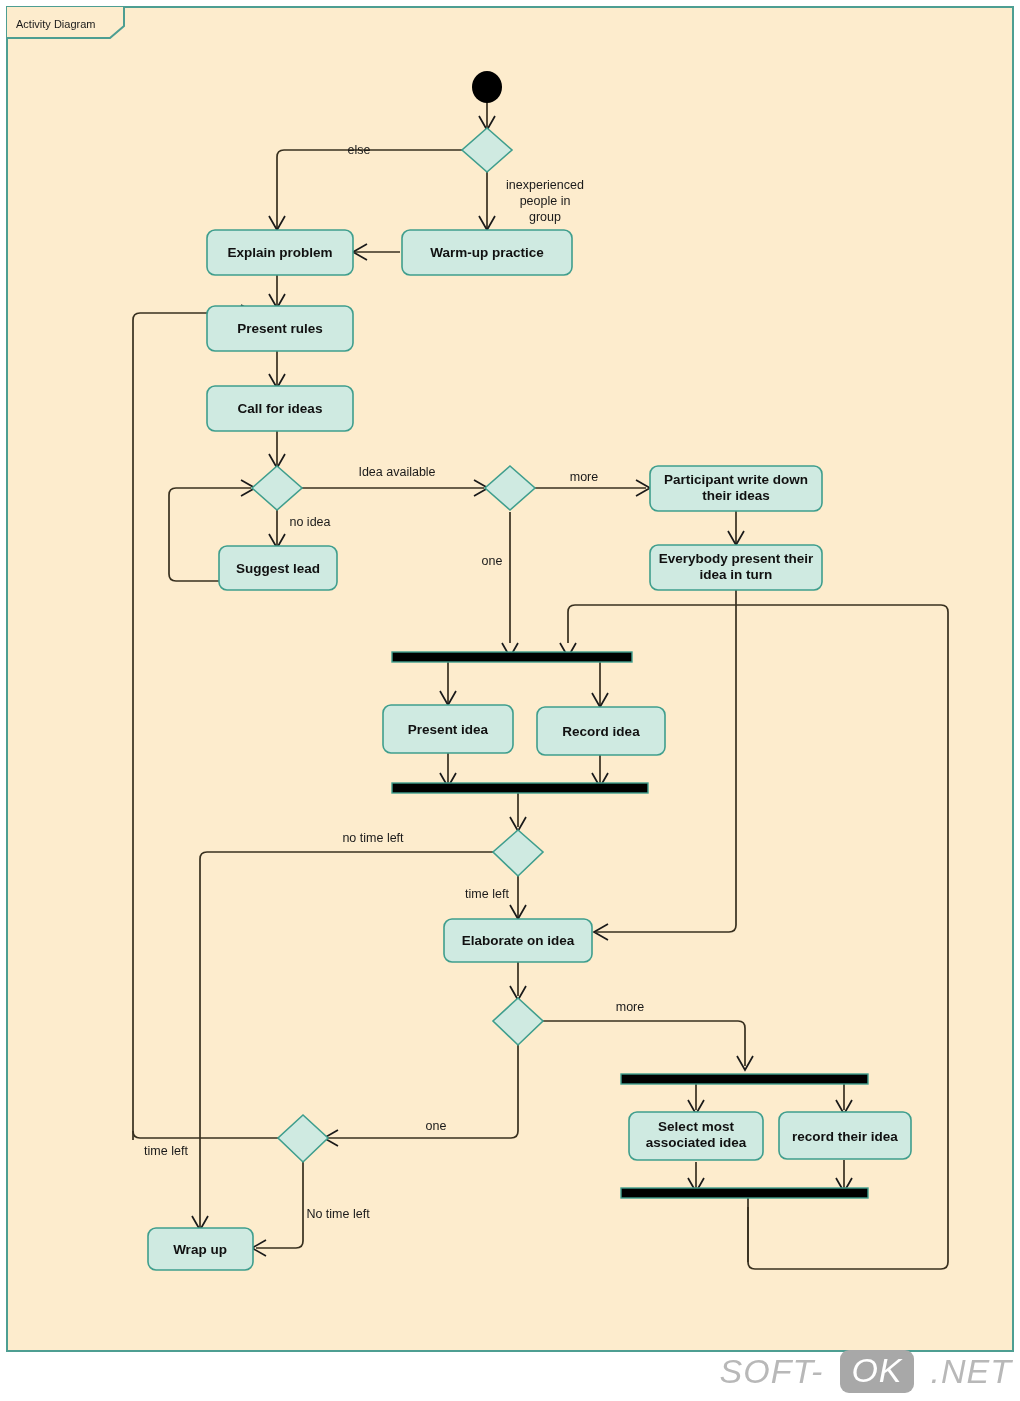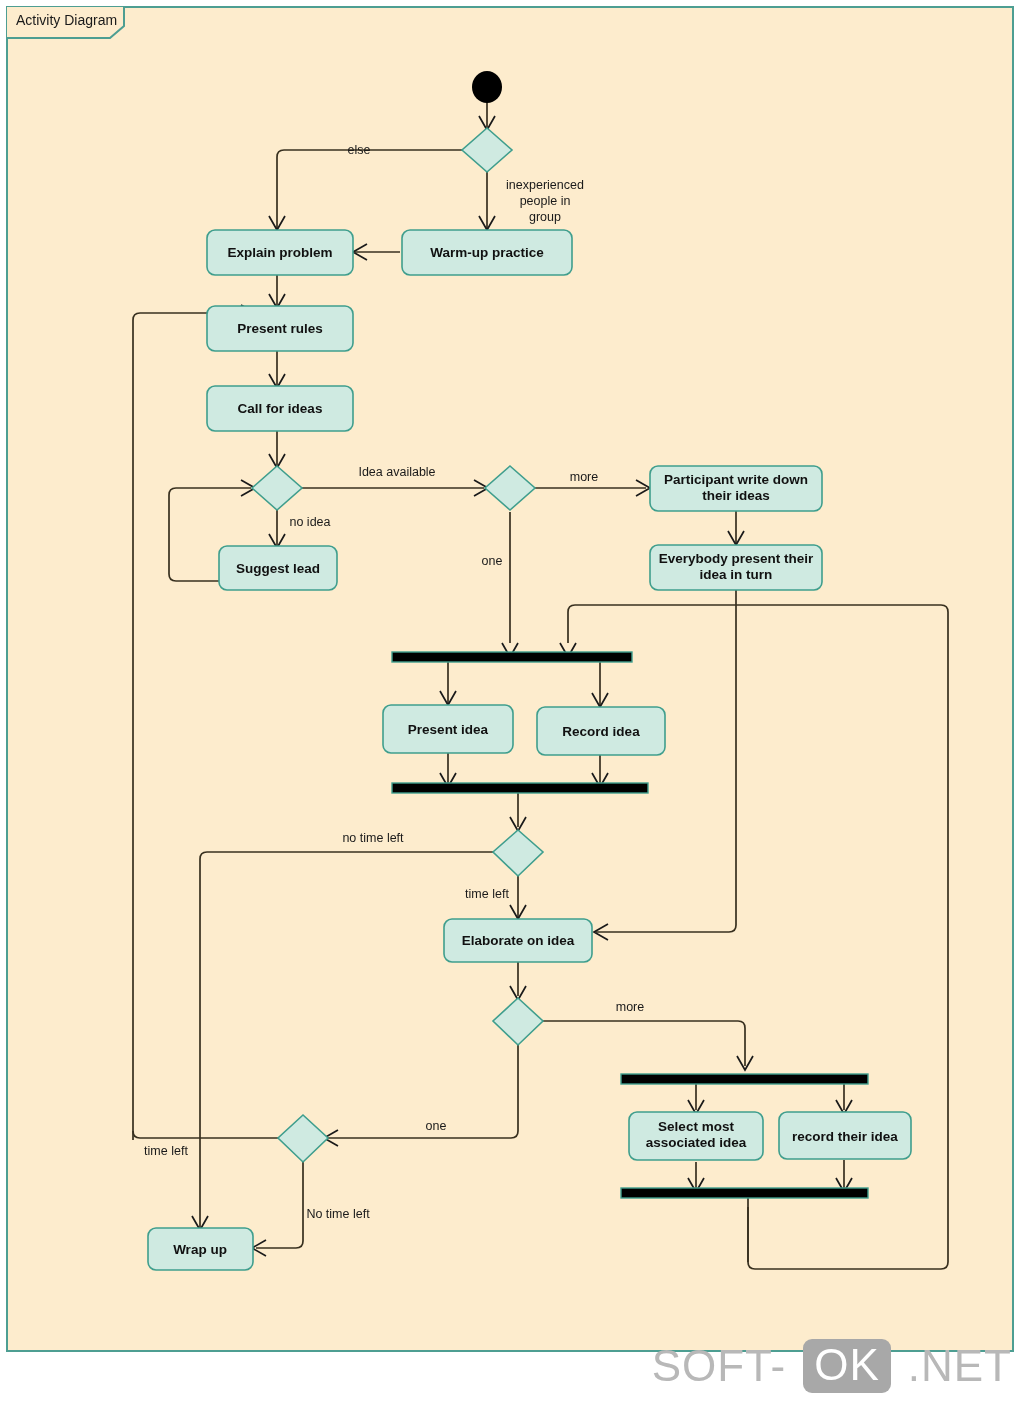--- a/index.html
+++ b/index.html
@@ -31,22 +31,22 @@
     top: 6px;
     width: 118px;
     height: 30px;
     background: #fdeccd;
     z-index: 5;
   }
   #frame-tab svg { display: block; }
   #frame-tab-label {
     position: absolute;
     left: 10px;
-    top: 6px;
-    font-size: 14px;
+    top: 12px;
+    font-size: 11px;
     color: #1a1a1a;
     font-family: "Liberation Sans", sans-serif;
     white-space: nowrap;
   }
   #canvas {
     position: absolute;
     left: 0;
     top: 0;
     width: 1020px;
     height: 1401px;
@@ -88,24 +88,25 @@
     stroke: #1a1a1a;
     stroke-width: 1.7;
   }
   #watermark {
     position: absolute;
     right: 8px;
     bottom: 8px;
     display: flex;
     align-items: center;
     font-family: "Liberation Sans", sans-serif;
-    font-size: 44px;
+    font-size: 34px;
     letter-spacing: 1px;
     color: #b8b8b8;
     user-select: none;
+    font-style: italic;
   }
   #watermark .wm-ok {
     background: #a8a8a8;
     color: #ffffff;
     border-radius: 9px;
     padding: 1px 11px 3px 11px;
     margin: 0 17px;
   }
 </style>
 </head>

